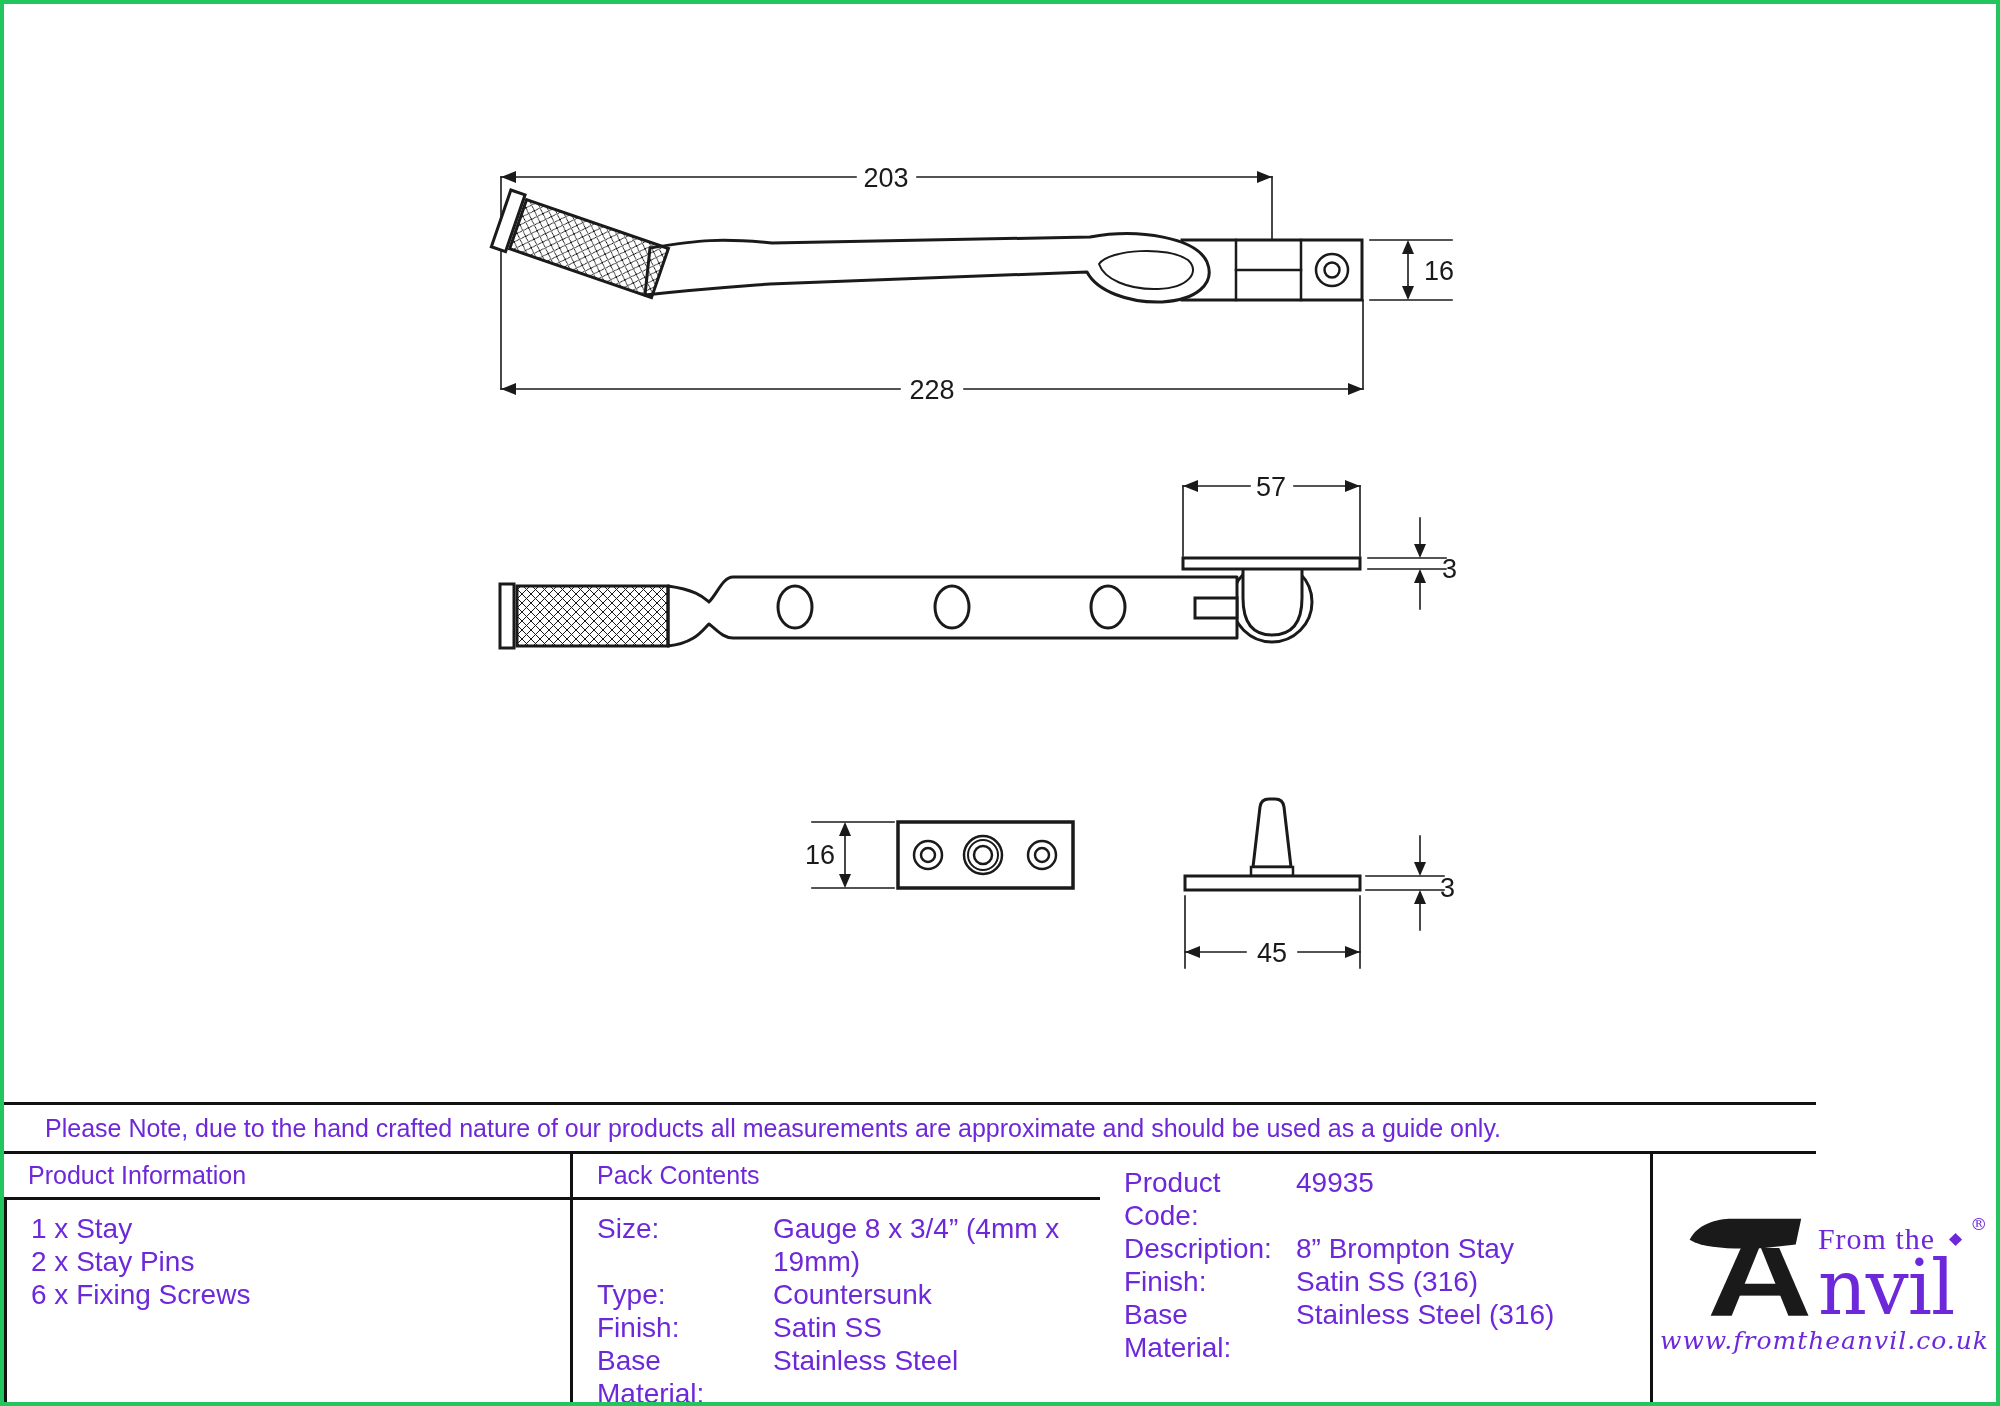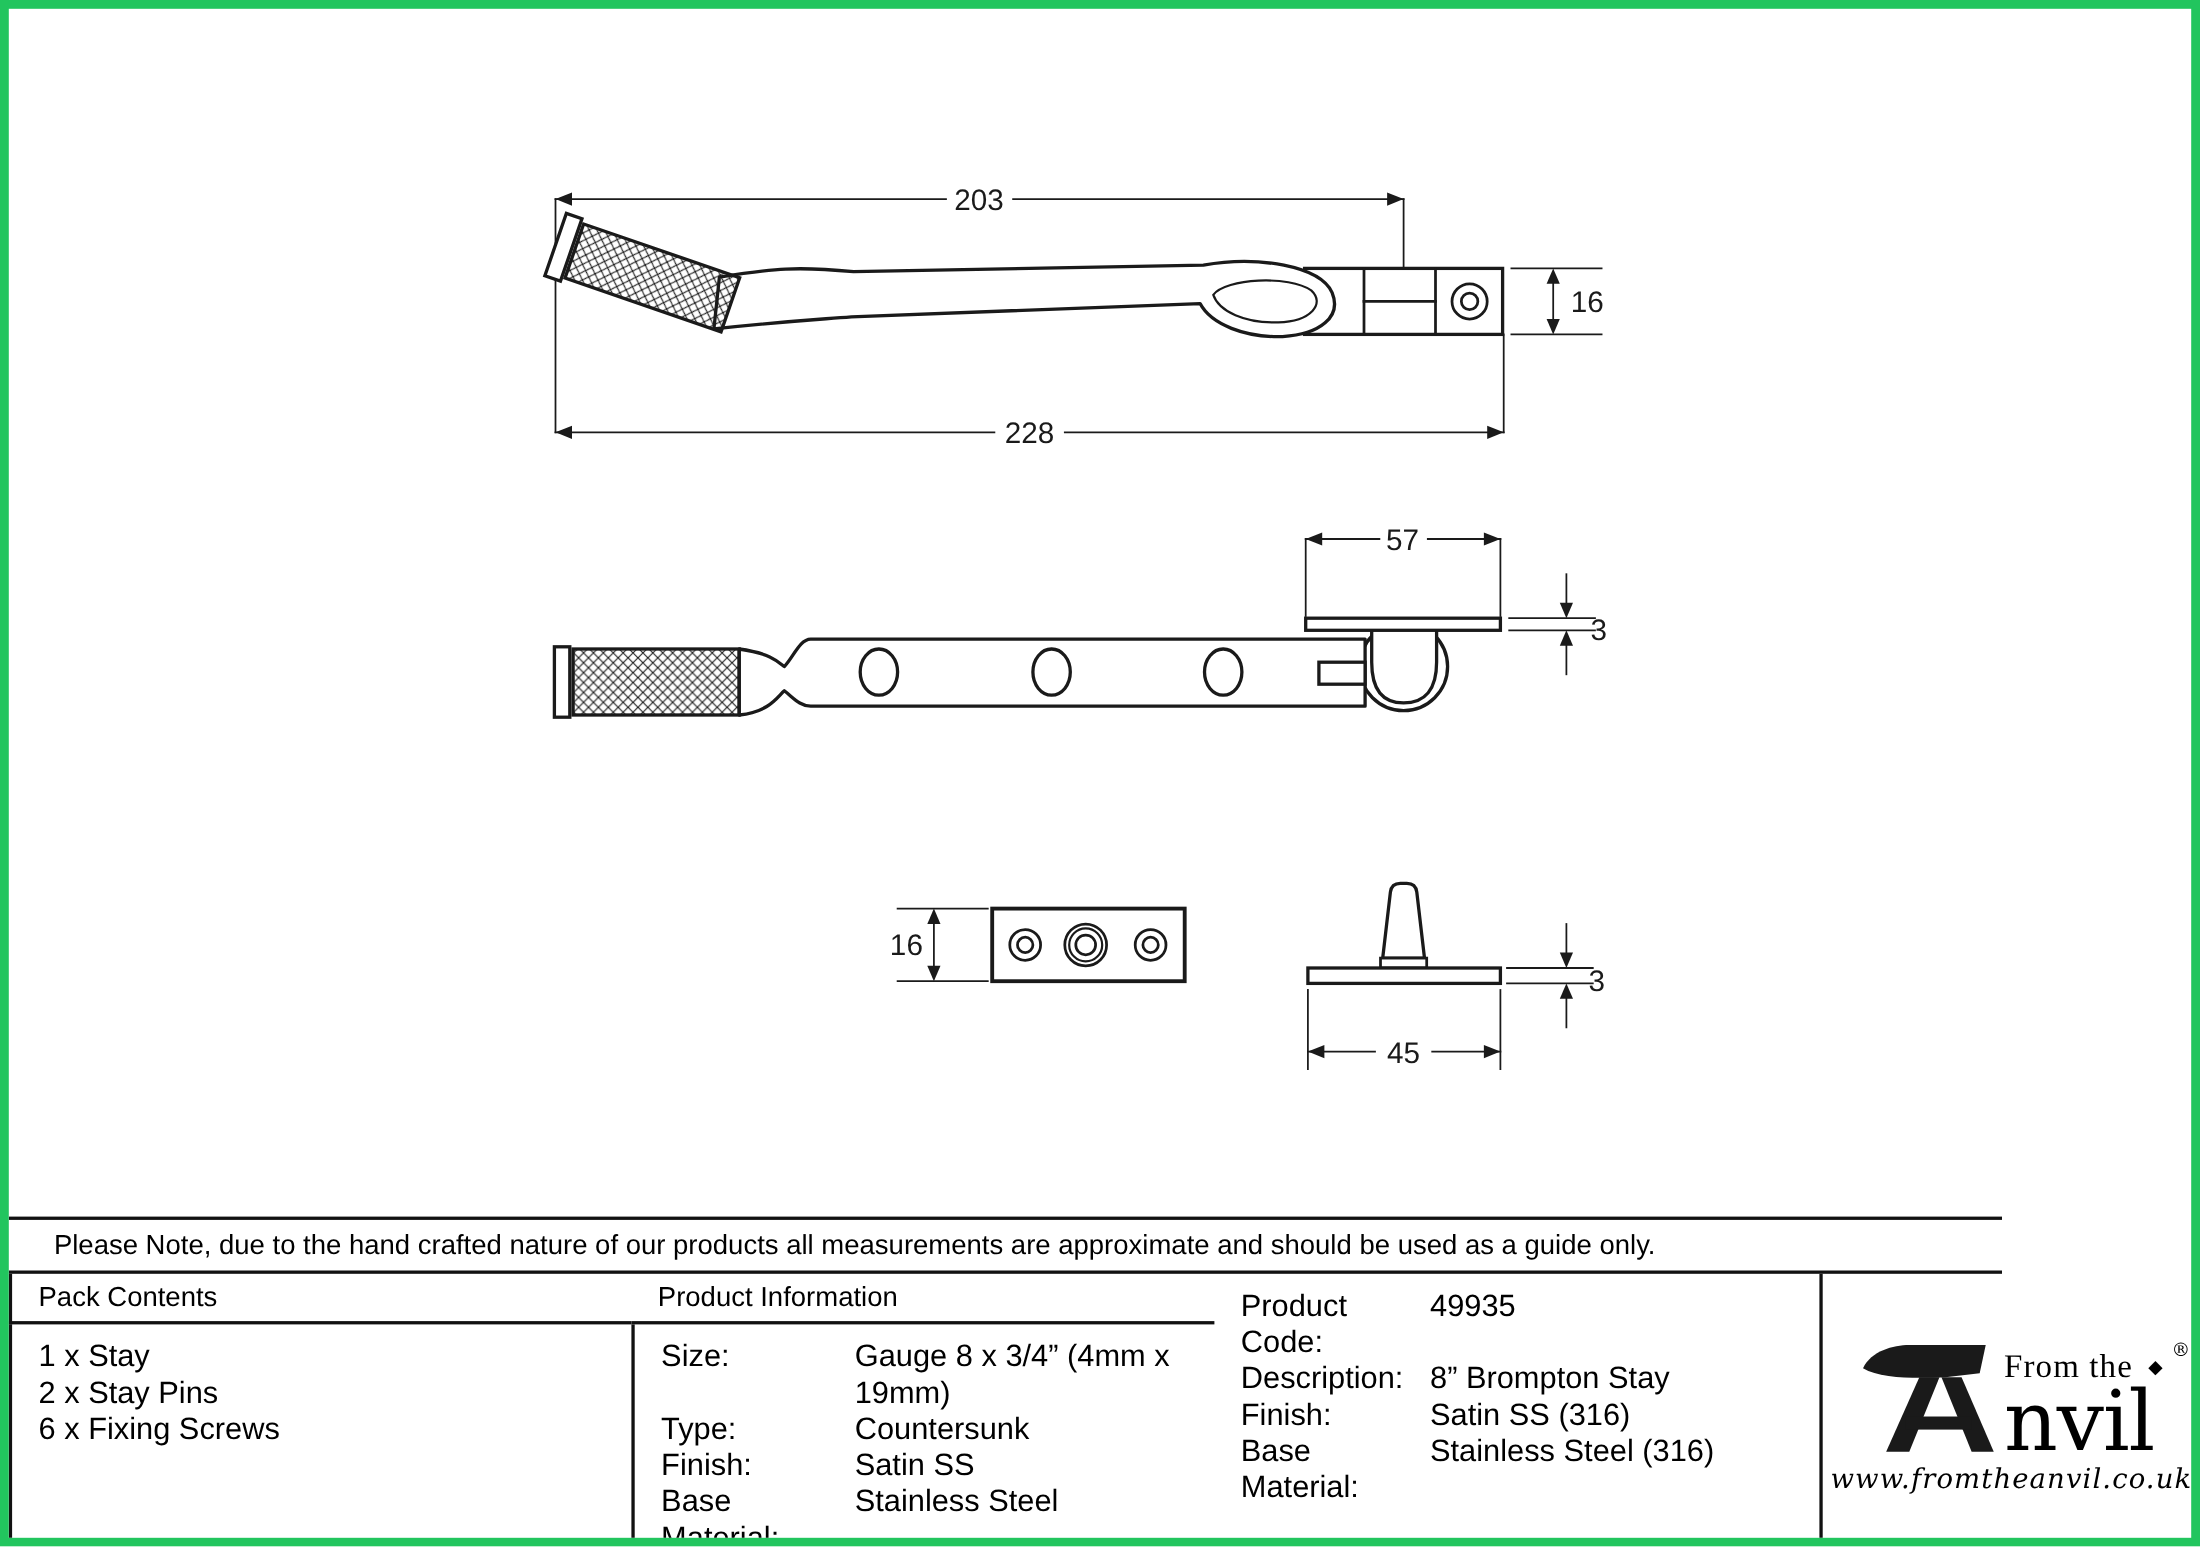--- a/index.html
+++ b/index.html
@@ -1,23 +1,23 @@
 <!DOCTYPE html>
 <html><head>
 <meta charset="utf-8">
 <style>
   html,body{margin:0;padding:0;background:#fff;}
   .sheet{
     position:relative;
     width:2000px;height:1406px;
     background:#ffffff;
-    border:8px solid #22c55e;
+    border:4px solid #22c55e;
     box-sizing:border-box;
     font-family:"Liberation Sans",sans-serif;
-    color:#000000;
+    color:#6d28d9;
     overflow:hidden;
   }
   .drawing{position:absolute;top:0;left:0;}
   svg text{font-family:"Liberation Sans",sans-serif;fill:#1a1a1a;}
   .dim-label{font-size:27px;}
   
   .note-row{
     position:absolute;left:0;top:1098px;width:1812px;height:52px;
     border-top:3px solid #111;border-bottom:3px solid #111;
     box-sizing:border-box;
@@ -209,22 +209,22 @@
       </g>
     </g>
   </svg>
 
   <div class="note-row">
     <span>Please Note, due to the hand crafted nature of our products all measurements are approximate and should be used as a guide only.</span>
   </div>
 
   <div class="info-table">
 
+    <div class="cell head col1">Product Information</div>
     <div class="cell head col2">Pack Contents</div>
-    <div class="cell head col1">Product Information</div>
 
     <div class="cell logo-cell col4">
       <div class="logo">
         <div class="logo-top">
           <svg width="128" height="110" viewBox="0 0 140 115">
             <path d="M4,30 C12,13 34,7 50,7 L126,7 L120,35 L86,39 C60,40 22,41 4,30 Z" fill="#1a1a1a"></path>
             <polygon points="60,39 80,39 50,113 27,113" fill="#1a1a1a"></polygon>
             <polygon points="82,39 102,39 134,113 112,113" fill="#1a1a1a"></polygon>
             <rect x="46" y="78" width="66" height="13" fill="#1a1a1a"></rect>
           </svg>

